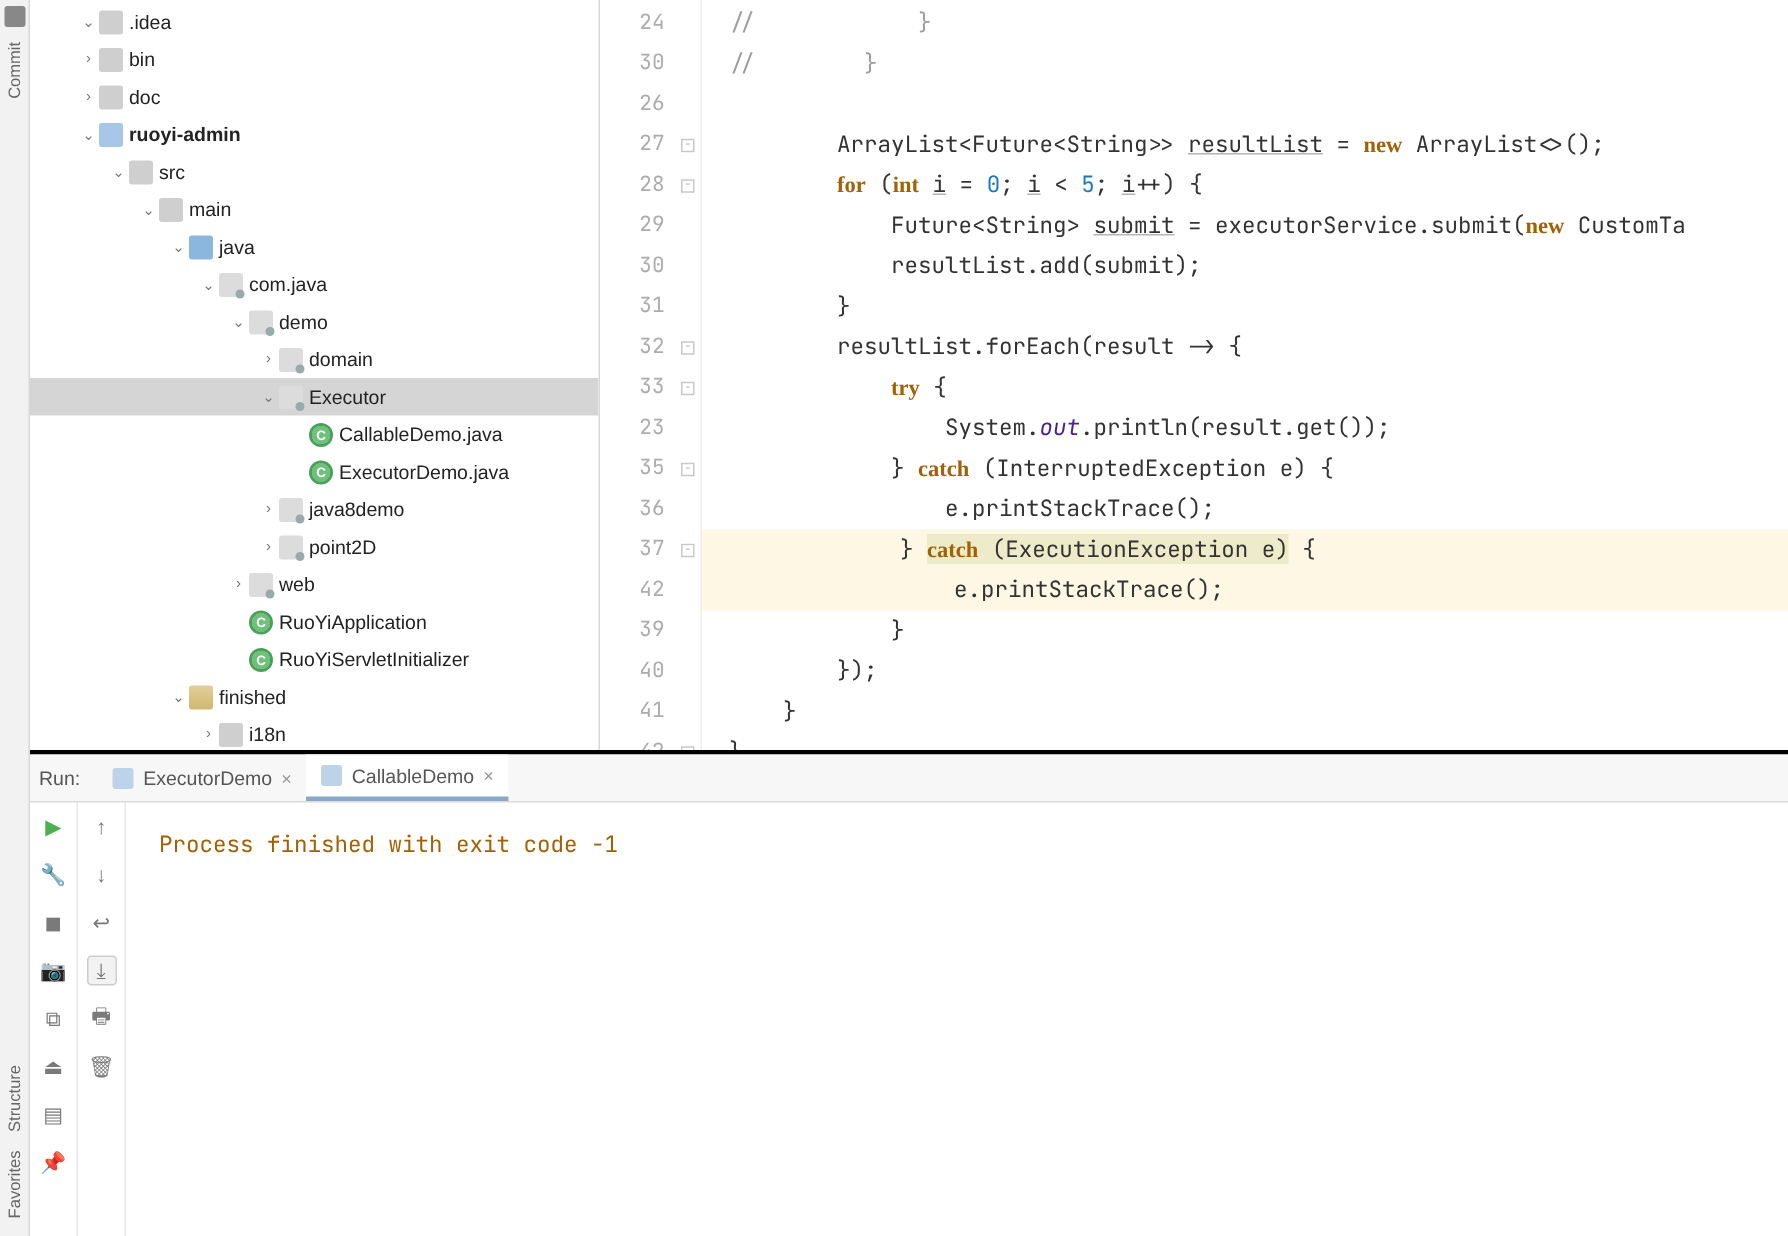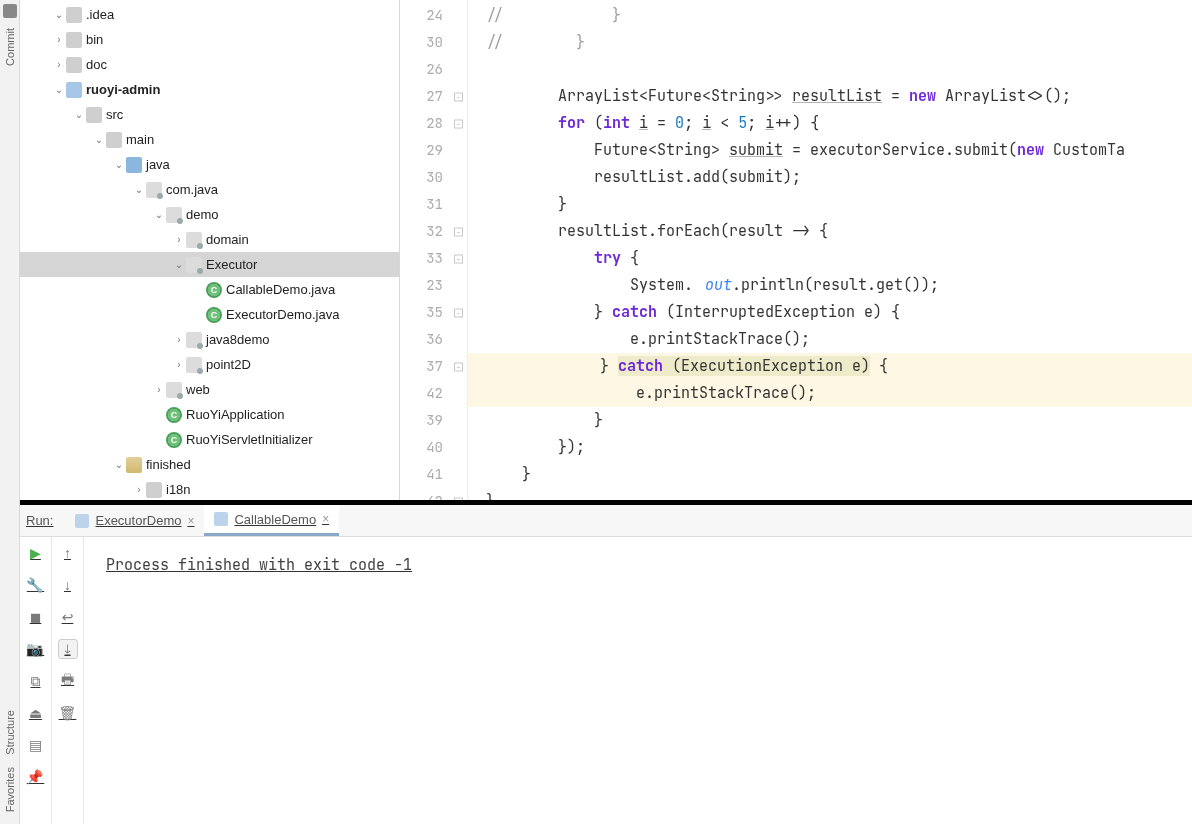--- a/index.html
+++ b/index.html
@@ -133,35 +133,34 @@
     padding-top: 2px;
     overflow: hidden;
   }
   .code-line {
     height: 27px;
     line-height: 27px;
     padding-left: 18px;
   }
   .code-line.hl-yellow { background: #fdf7e3; padding-left: 24px; }
   .tok-comment { color:#9e9e9e; }
-  .tok-kw { color:#6d28d9; font-weight:600; }
+  .tok-kw { color:#a16207; font-weight:600;font-family:Liberation Serif, serif; }
   .tok-num { color:#1979c4; }
-  .tok-field { font-style: italic; color:#3b82f6;margin-left:12px; }
+  .tok-field { font-style: italic; color:#4c1d95; }
   .tok-usage-bg { background:#edebc9; }
   .tok-var-u { text-decoration: underline; text-decoration-color:#b5b5b5; }
 
   .run-panel {
     position: absolute;
     left: 20px; right: 0;
     top: 500px; bottom: 0;
-    border-top: 5px solid #000000;
+    border-top: 3px solid #000000;
     background: #fff;
     display: flex;
     flex-direction: column;
-    text-decoration: underline;
   }
   .run-header {
     height: 32px;
     display: flex;
     align-items: center;
     background: #f7f7f7;
     border-bottom: 1px solid #dcdcdc;
     padding-left: 6px;
     font-size: 13px;
     color: #555;
@@ -211,21 +210,21 @@
     cursor:pointer;
     font-size:14px;
   }
   .tbtn.play { color:#4caf50; }
   .tbtn.boxed { border:1px solid #ccc; border-radius:3px; background:#f2f2f2; }
   .run-output {
     flex:1;
     padding: 18px 22px;
     font-family: "JetBrains Mono","Consolas",monospace;
     font-size: 15px;
-    color: #404040;
+    color: #a16207;
   }
   .left-rail-stack {
     position: absolute;
     left: 0;
     width: 20px;
     display:flex;
     flex-direction:column;
     align-items:center;
   }
 </style>

